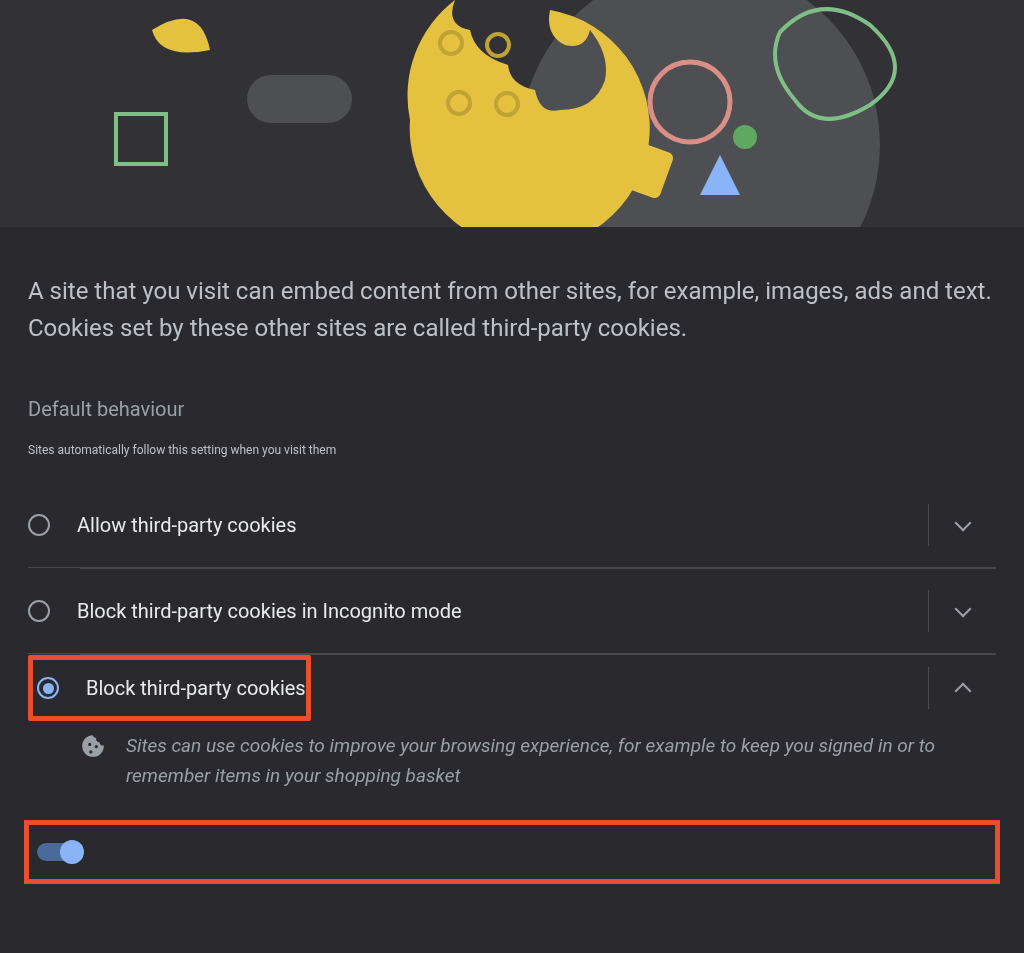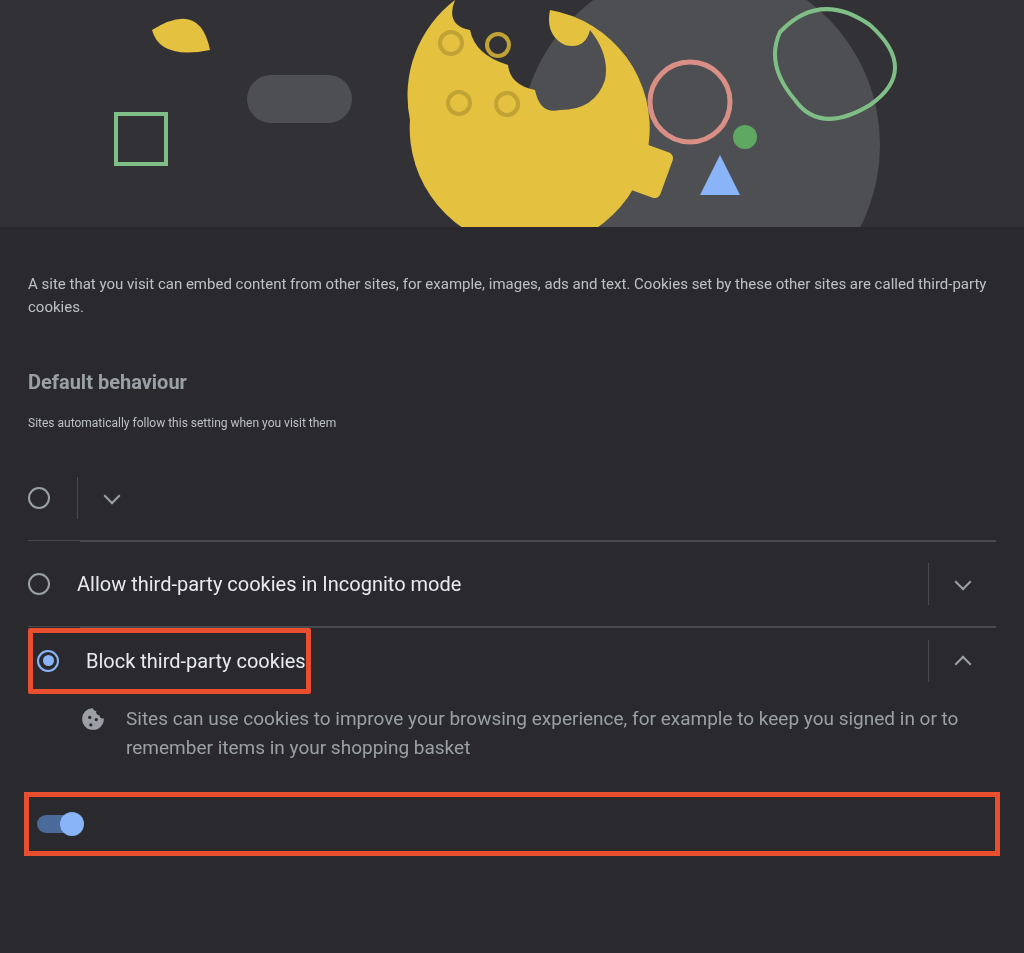--- a/index.html
+++ b/index.html
@@ -24,28 +24,28 @@
     .banner svg {
       position: absolute;
       top: 0;
       left: 0;
     }
     .content {
       padding: 46px 28px 0 28px;
     }
     .intro-text {
       color: #bdc1c6;
-      font-size: 15px;
+      font-size: 24px;
       line-height: 1.55;
       margin-bottom: 50px;
     }
     .section-title {
       color: #9aa0a6;
       font-size: 20px;
-      font-weight: 700;
+      font-weight: 400;
       margin-bottom: 22px;
     }
     .section-subtitle {
       color: #bdc1c6;
       font-size: 12px;
       margin-bottom: 26px;
     }
     .options-list {
       margin-left: 0;
     }
@@ -129,20 +129,21 @@
       width: 26px;
       height: 26px;
       flex-shrink: 0;
       margin-top: 2px;
       color: #9aa0a6;
     }
     .detail-text {
       color: #9aa0a6;
       font-size: 19px;
       line-height: 1.55;
+      font-style: italic;
     }
     .dnt-row {
       display: flex;
       align-items: center;
       justify-content: space-between;
       padding: 18px 0 18px 0;
     }
     .dnt-label {
       color: #e8eaed;
       font-size: 20px;
@@ -205,30 +206,31 @@
 <div class="content">
   <p class="intro-text">A site that you visit can embed content from other sites, for example, images, ads and text. Cookies set by these other sites are called third-party cookies.</p>
 
   <div class="section-title">Default behaviour</div>
   <div class="section-subtitle">Sites automatically follow this setting when you visit them</div>
 
   <div class="options-list">
 
     <div class="option-row">
       <span class="radio-outer"></span>
+      <span class="option-label">Allow third-party cookies</span>
       <span class="option-chev-wrap">
         <span class="chev down"></span>
       </span>
     </div>
 
     <div class="options-boundary"></div>
 
     <div class="option-row">
       <span class="radio-outer"></span>
-      <span class="option-label">Allow third-party cookies in Incognito mode</span>
+      <span class="option-label">Block third-party cookies in Incognito mode</span>
       <span class="option-chev-wrap">
         <span class="chev down"></span>
       </span>
     </div>
 
     <div class="options-boundary"></div>
 
     <div class="option-row last-no-border" style="padding:0; align-items:stretch;">
       <div class="highlight-box" style="display:inline-block;">
         <div class="highlight-row-inner">

